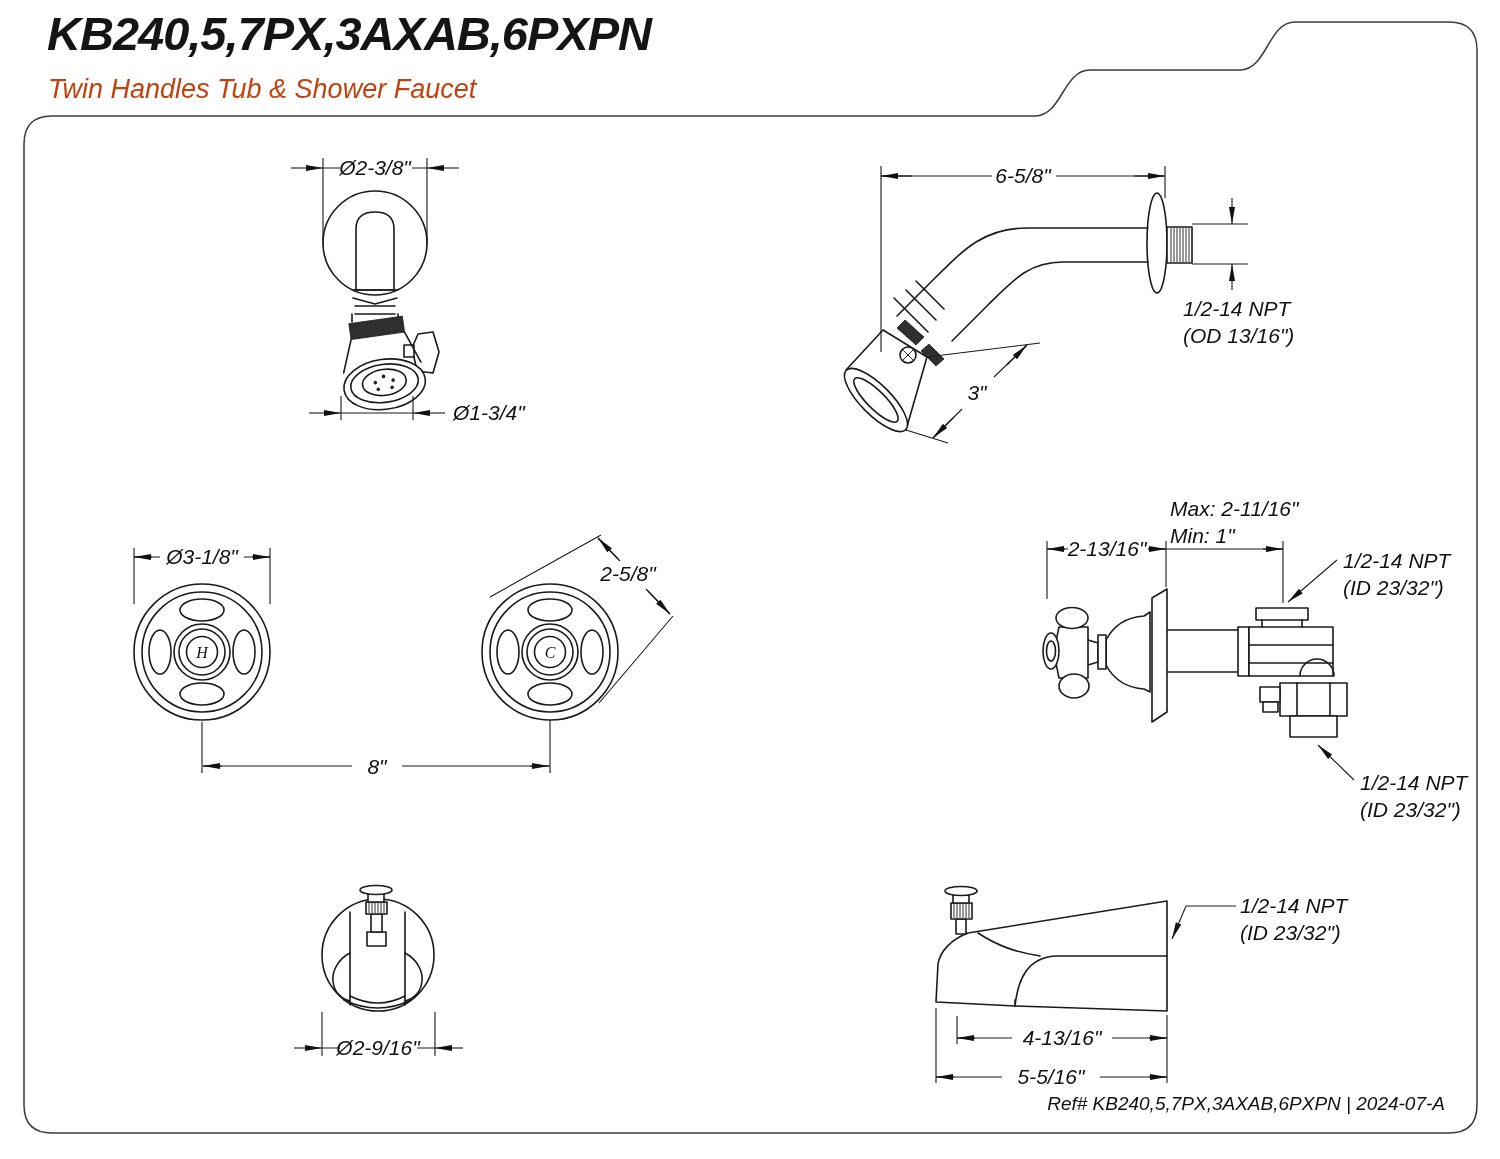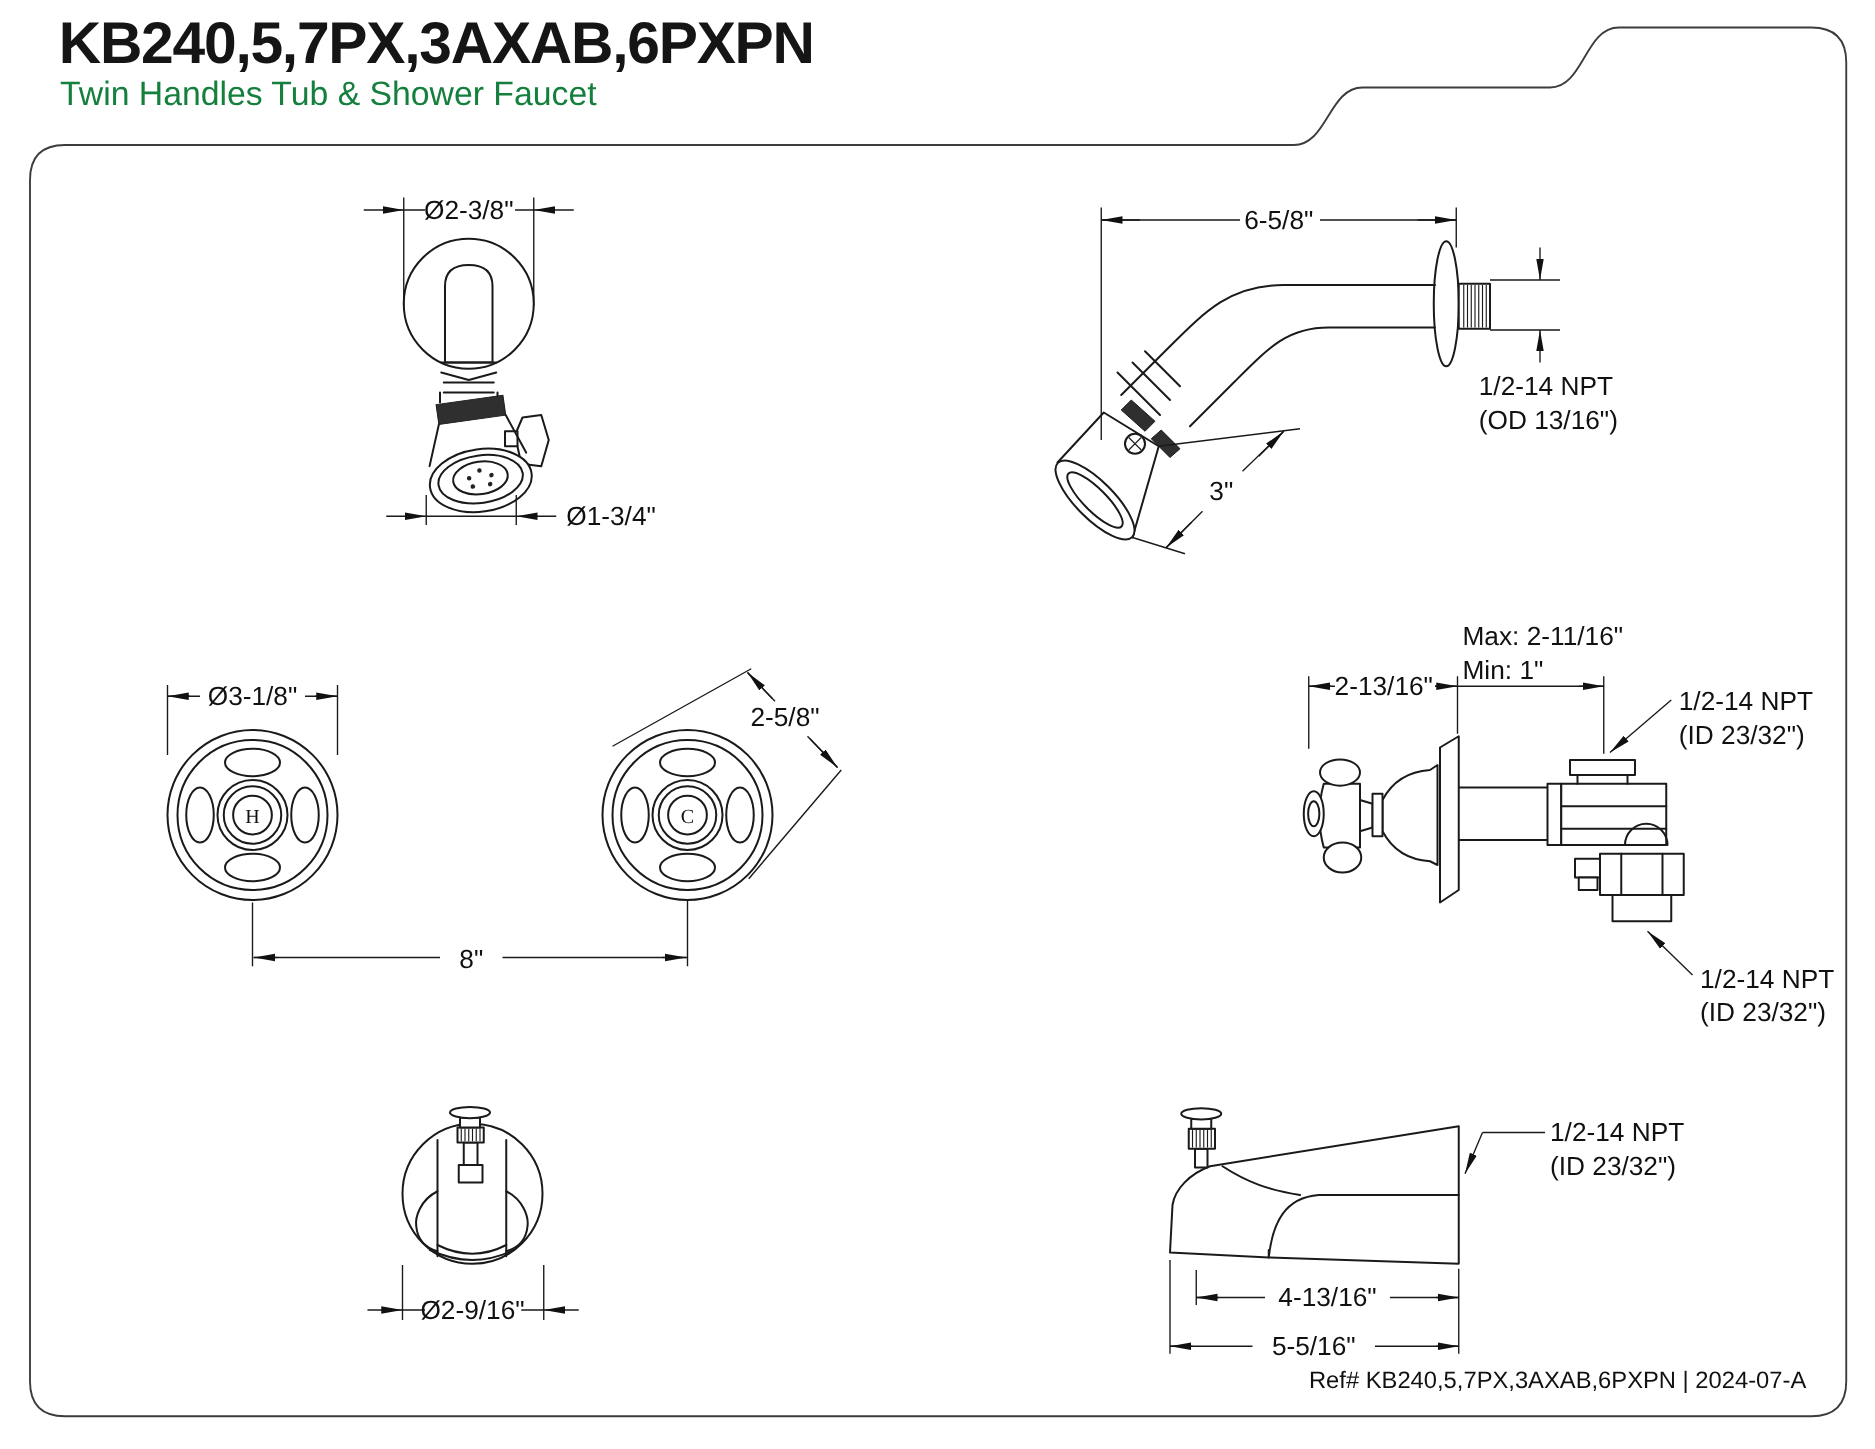--- a/index.html
+++ b/index.html
@@ -1,20 +1,20 @@
 <!DOCTYPE html>
 <html><head>
 <meta charset="utf-8">
 <style>
   html,body{margin:0;padding:0;background:#fff;}
   #page{position:relative;width:1500px;height:1159px;background:#fff;overflow:hidden;
-        font-family:"Liberation Sans",sans-serif;color:#111;}
+        font-family:"Liberation Sans",sans-serif;color:#111;font-style:italic;}
   .title{position:absolute;left:47px;top:8px;font-weight:700;font-size:47px;line-height:1.1;
          letter-spacing:-1px;color:#151515;white-space:nowrap;}
-  .subtitle{position:absolute;left:48px;top:60px;font-weight:400;font-size:27px;color:#15803d;white-space:nowrap;}
+  .subtitle{position:absolute;left:48px;top:74px;font-weight:400;font-size:27px;color:#c2410c;white-space:nowrap;}
   svg{position:absolute;left:0;top:0;}
   .ol{fill:none;stroke:#1a1a1a;stroke-width:1.6;stroke-linejoin:round;stroke-linecap:round;}
   .olf{fill:#ffffff;stroke:#1a1a1a;stroke-width:1.6;stroke-linejoin:round;}
   .dim{fill:none;stroke:#1a1a1a;stroke-width:1.1;}
   .thin{fill:none;stroke:#1a1a1a;stroke-width:0.9;}
   .dark{fill:#2f2f2f;stroke:#1a1a1a;stroke-width:0.8;}
   text.d{font-family:"Liberation Sans",sans-serif;font-size:21px;fill:#111;}
   text.hub{font-family:"Liberation Serif",serif;font-size:16px;fill:#111;}
   text.ref{font-family:"Liberation Sans",sans-serif;font-size:19px;fill:#111;}
 </style>

